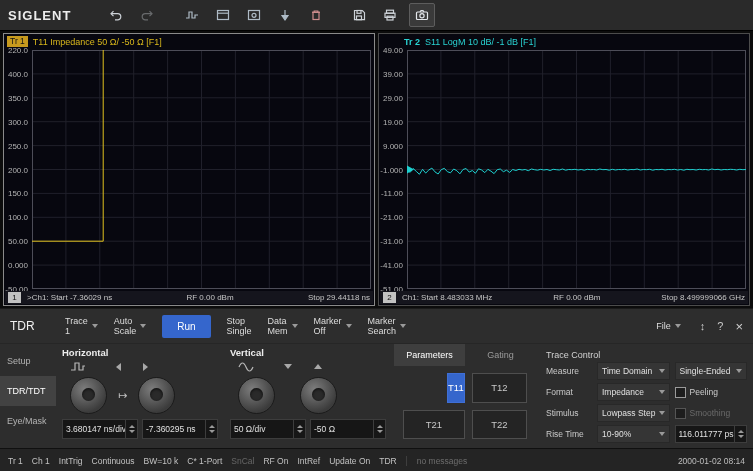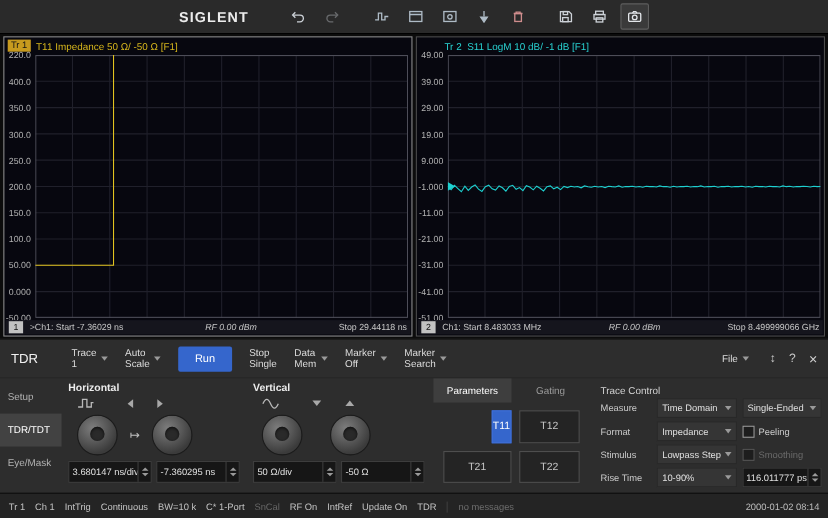--- a/index.html
+++ b/index.html
@@ -1,43 +1,43 @@
 <!DOCTYPE html>
 <html><head>
 <meta charset="utf-8">
 <style>
   html,body{margin:0;padding:0;width:753px;height:471px;background:#111;overflow:hidden;
     font-family:"Liberation Sans","DejaVu Sans",sans-serif;color:#ddd;-webkit-font-smoothing:antialiased;}
   .app{width:753px;height:471px;display:flex;flex-direction:column;}
 
   
-  .toolbar{height:30px;background:#2a2a2a;border-bottom:1px solid #000;display:flex;align-items:center;padding:0 8px;gap:7px;flex:0 0 auto;justify-content:center;}
+  .toolbar{height:30px;background:#2a2a2a;border-bottom:1px solid #000;display:flex;align-items:center;padding:0 8px;gap:7px;flex:0 0 auto;}
   .brand{font-weight:bold;font-size:13px;letter-spacing:1px;color:#ececec;margin-right:26px;}
   .tbtn{width:24px;height:22px;display:flex;align-items:center;justify-content:center;border-radius:2px;}
   .tbtn svg{display:block;}
   .cam-btn{background:#3a3a3a;border:1px solid #5d5d5d;}
   .tb-right{margin-left:auto;display:flex;align-items:center;gap:10px;}
   .local-label{font-size:9px;color:#c9c9c9;}
 
   
   .charts{height:277px;box-sizing:border-box;display:flex;gap:3px;padding:2px 3px;background:#0c0c0c;flex:0 0 auto;}
   .panel{position:relative;flex:1;background:#07070f;border:1px solid #8a8a8a;box-sizing:border-box;}
   .panel.right{border-color:#4c4c4c;}
   .p-header{position:absolute;top:1px;left:3px;right:2px;height:13px;display:flex;align-items:center;gap:5px;font-size:9px;white-space:nowrap;}
   .tr1-badge{background:#c79a1e;color:#131313;padding:0 3px;height:11px;line-height:11px;font-size:8.5px;}
   .title-yellow{color:#d8b71c;}
   .panel.right .p-header{padding-left:22px;}
-  .tr2-label{color:#29d3d3;}
+  .tr2-label{color:#29d3d3;font-weight:bold;}
   .title-cyan{color:#29d3d3;}
   .ylabels{position:absolute;left:0;top:16px;width:26px;bottom:16px;}
   .ylabels span{position:absolute;right:2px;font-size:8px;color:#b4b4b4;white-space:nowrap;}
   .plot{position:absolute;left:28px;top:16px;right:3px;bottom:16px;}
   .p-footer{position:absolute;left:1px;right:1px;bottom:1px;height:13px;background:#15151d;display:flex;align-items:center;gap:6px;padding:0 3px;font-size:8px;color:#c6c6c6;white-space:nowrap;}
   .chbadge{background:#c2c2c2;color:#111;min-width:9px;text-align:center;height:11px;line-height:11px;font-size:8px;padding:0 2px;}
-  .p-footer .mid{margin-left:auto;font-style:italic;}
+  .p-footer .mid{margin-left:auto;}
   .p-footer .stop{margin-left:auto;}
 
   
   .tdr-panel{height:139px;background:#2d2d2d;display:flex;flex-direction:column;flex:0 0 auto;border-top:1px solid #1a1a1a;}
   .menu-row{height:34px;flex:0 0 auto;display:flex;align-items:center;padding:0 6px;gap:2px;border-bottom:1px solid #262626;}
   .tdr-title{font-size:12px;color:#f0f0f0;width:46px;padding-left:4px;}
   .menu-item{display:flex;align-items:center;gap:4px;padding:2px 7px;color:#ddd;cursor:default;}
   .menu-item .lines{display:flex;flex-direction:column;align-items:flex-start;font-size:9px;line-height:10px;}
   .chev{width:0;height:0;border-left:3px solid transparent;border-right:3px solid transparent;border-top:4px solid #9a9a9a;}
   .run-btn{background:#3566cc;color:#fff;font-size:10px;padding:6px 15px;border-radius:2px;margin:0 7px;}

